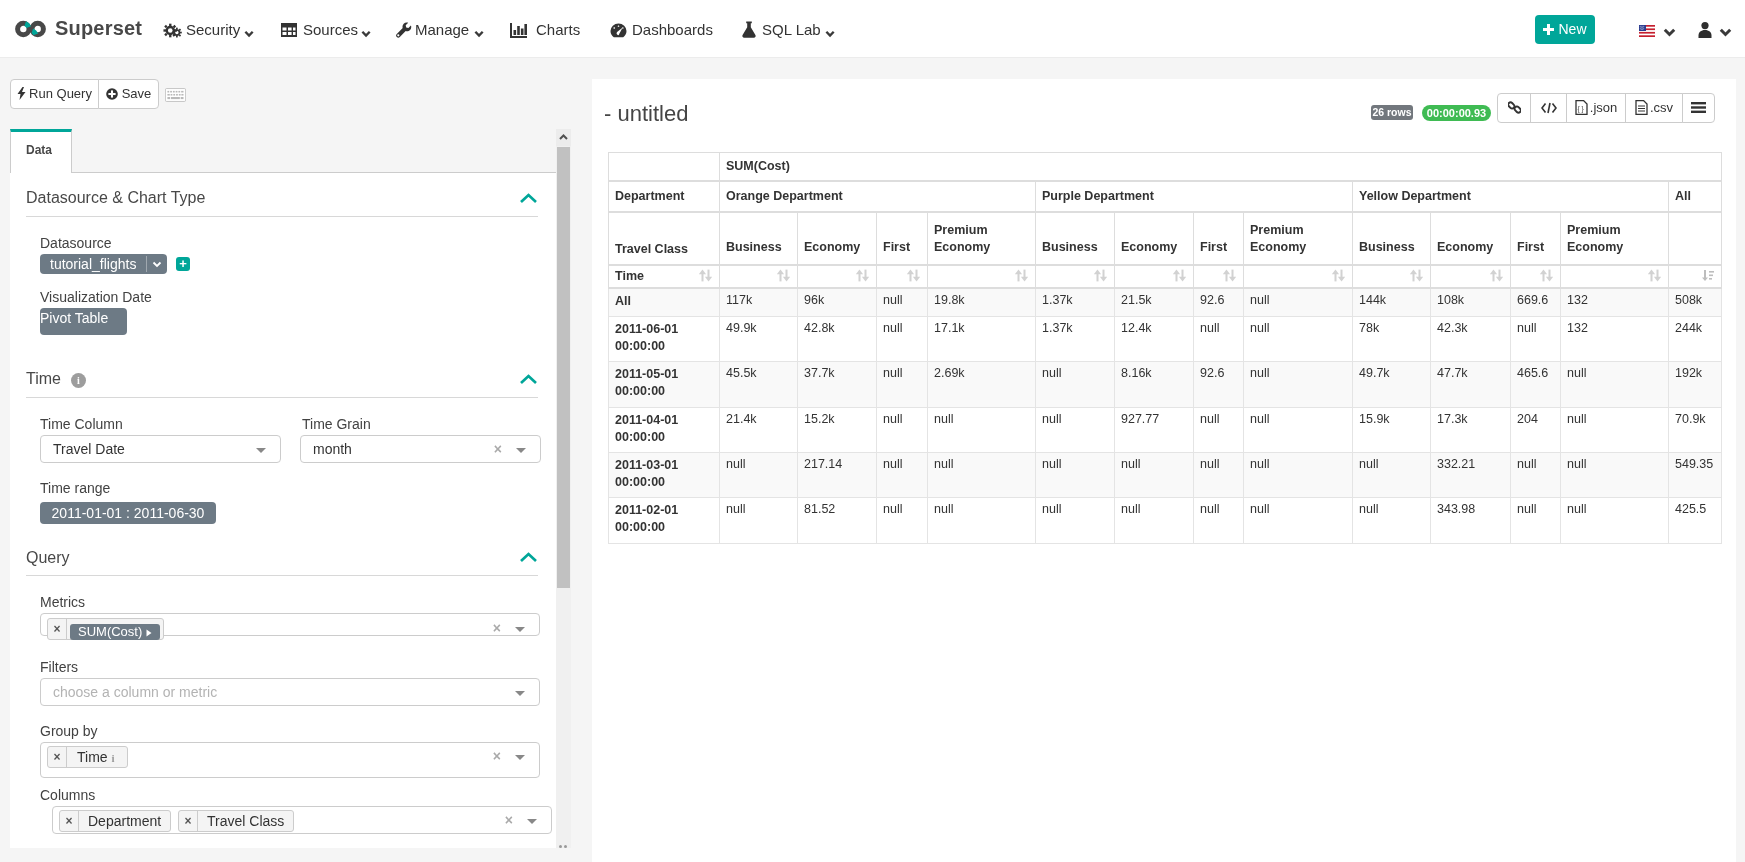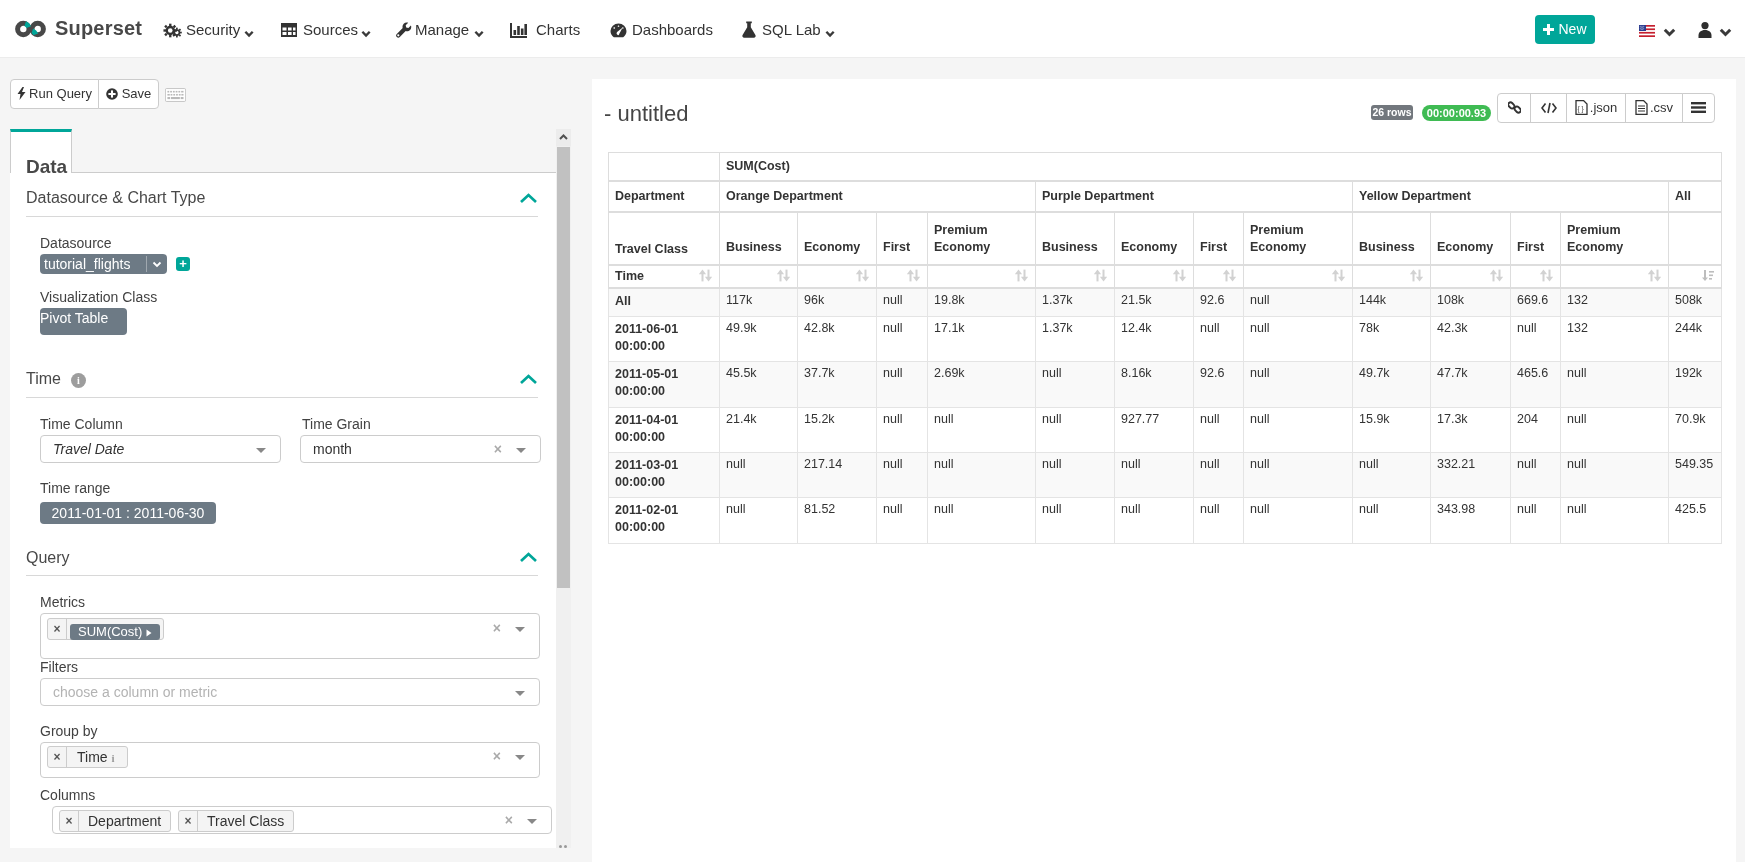--- a/index.html
+++ b/index.html
@@ -9,21 +9,21 @@
 .nav { position:absolute; top:0; left:0; width:1745px; height:58px; background:#fff; border-bottom:1px solid #ececec; }
 .navitem { position:absolute; font-size:15px; color:#333; white-space:nowrap; }
 .brand { position:absolute; left:55px; top:17px; font-size:20px; font-weight:bold; color:#484848; letter-spacing:0.2px; }
 .newbtn { position:absolute; left:1535px; top:15px; width:60px; height:29px; background:#00A699; border-radius:4px; color:#fff; font-size:14px; text-align:center; line-height:29px; }
 
 .btngrp { position:absolute; left:10px; top:79px; height:30px; }
 .btn { display:inline-block; vertical-align:top; height:30px; background:#fff; border:1px solid #ccc; color:#333; font-size:13px; line-height:28px; text-align:center; margin-left:-1px; }
 .btn:first-child { border-radius:4px 0 0 4px; margin-left:0; }
 .btn.last { border-radius:0 4px 4px 0; }
 .tab { position:absolute; left:10px; top:129px; width:62px; height:44px; background:#fff; border-top:3px solid #00A699; border-left:1px solid #ccc; border-right:1px solid #ccc; }
-.tab span { position:absolute; left:15px; top:24px; font-size:19px; font-weight:bold; color:#484848; }
+.tab span { position:absolute; left:15px; top:11px; font-size:12px; font-weight:bold; color:#484848; }
 .tabline { position:absolute; left:72px; top:172px; width:484px; height:1px; background:#ccc; }
 .panel { position:absolute; left:10px; top:173px; width:546px; height:675px; background:#fff; }
 .sbtrack { position:absolute; left:556px; top:129px; width:15px; height:719px; background:#f0f0f0; }
 .sbbtn { position:absolute; left:556px; top:129px; width:15px; height:17px; background:#ececec; }
 .sbthumb { position:absolute; left:557px; top:147px; width:13px; height:441px; background:#c1c1c1; }
 .sec-h { position:absolute; font-size:16px; color:#484848; }
 .hr { position:absolute; height:1px; background:#d8d8d8; width:512px; left:26px; }
 .lbl { position:absolute; font-size:14px; color:#424242; }
 .gbtn { position:absolute; background:#6d7a85; border-radius:4px; color:#fff; font-size:14px; }
 .sel { position:absolute; background:#fff; border:1px solid #ccc; border-radius:4px; }
@@ -201,54 +201,54 @@
 <div class="sbthumb"></div>
 <div class="abs" style="left:559px; top:845px; width:3px; height:3px; background:#999; border-radius:50%;"></div>
 <div class="abs" style="left:564px; top:845px; width:3px; height:3px; background:#999; border-radius:50%;"></div>
 
 <div class="sec-h" style="left:26px; top:189px;">Datasource &amp; Chart Type</div>
 <svg class="abs" style="left:519px; top:193px;" width="19" height="11" viewBox="0 0 19 11">
     <path d="M2 9 L9.5 2 L17 9" fill="none" stroke="#00A699" stroke-width="2.7"></path>
   </svg>
 <div class="hr" style="top:216px;"></div>
 <div class="lbl" style="left:40px; top:235px;">Datasource</div>
-<div class="gbtn" style="left:40px; top:254px; width:127px; height:20px; line-height:20px; padding-left:4px;">tutorial_flights<span style="position:absolute; right:20px; top:2px; bottom:2px; width:1px; background:rgba(255,255,255,0.35);"></span><svg style="position:absolute; right:5px; top:7px;" width="10" height="7" viewBox="0 0 10 7">
+<div class="gbtn" style="left:40px; top:254px; width:127px; height:20px; line-height:20px; padding-left:10px;">tutorial_flights<span style="position:absolute; right:20px; top:2px; bottom:2px; width:1px; background:rgba(255,255,255,0.35);"></span><svg style="position:absolute; right:5px; top:7px;" width="10" height="7" viewBox="0 0 10 7">
       <path d="M1.5 1.5 L5 5 L8.5 1.5" fill="none" stroke="#fff" stroke-width="1.8"></path>
     </svg></div>
 <div class="abs" style="left:176px; top:257px; width:14px; height:14px; background:#00A699; border-radius:3px; color:#fff; font-size:13px; font-weight:bold; text-align:center; line-height:14px;">+</div>
-<div class="lbl" style="left:40px; top:289px;">Visualization Class</div>
+<div class="lbl" style="left:40px; top:289px;">Visualization Date</div>
 <div class="gbtn" style="left:40px; top:308px; width:87px; height:27px; line-height:21px; ">Pivot Table</div>
 
 <div class="sec-h" style="left:26px; top:370px;">Time</div>
 <div class="abs" style="left:71px; top:373px; width:15px; height:15px; background:#9d9d9d; border-radius:50%; color:#fff; font-size:10px; font-weight:bold; text-align:center; line-height:15px; font-family:'Liberation Serif',serif;">i</div>
 <svg class="abs" style="left:519px; top:374px;" width="19" height="11" viewBox="0 0 19 11">
     <path d="M2 9 L9.5 2 L17 9" fill="none" stroke="#00A699" stroke-width="2.7"></path>
   </svg>
 <div class="hr" style="top:397px;"></div>
 <div class="lbl" style="left:40px; top:416px;">Time Column</div>
 <div class="lbl" style="left:302px; top:416px;">Time Grain</div>
-<div class="sel" style="left:40px; top:435px; width:241px; height:28px;font-style:italic;">
+<div class="sel" style="left:40px; top:435px; width:241px; height:28px;">
     <span class="txt">Travel Date</span>
     <span class="caret-d" style="right:14px; top:12px;"></span>
   </div>
 <div class="sel" style="left:300px; top:435px; width:241px; height:28px;">
     <span class="txt">month</span>
     <span class="xg" style="right:38px; top:5px;">×</span>
     <span class="caret-d" style="right:14px; top:12px;"></span>
   </div>
 <div class="lbl" style="left:40px; top:480px;">Time range</div>
 <div class="gbtn" style="left:40px; top:502px; width:176px; height:22px; line-height:22px; text-align:center;">2011-01-01 : 2011-06-30</div>
 
 <div class="sec-h" style="left:26px; top:549px;">Query</div>
 <svg class="abs" style="left:519px; top:552px;" width="19" height="11" viewBox="0 0 19 11">
     <path d="M2 9 L9.5 2 L17 9" fill="none" stroke="#00A699" stroke-width="2.7"></path>
   </svg>
 <div class="hr" style="top:575px;"></div>
 <div class="lbl" style="left:40px; top:594px;">Metrics</div>
-<div class="sel" style="left:40px; top:613px; width:500px; height:46px;">
+<div class="sel" style="left:40px; top:613px; width:500px; height:23px;">
   <div class="token" style="left:6px; top:4px;"><span class="x">×</span><span class="tlabel" style="padding:2px 3px;"><span style="display:inline-block;background:#6d7a85;border-radius:3px;color:#fff;padding:0 8px;line-height:16px;font-size:13px;">SUM(Cost) <svg width="6" height="8" viewBox="0 0 6 8" style="vertical-align:-1px;">
             <path d="M0.5 0.5 L5.5 4 L0.5 7.5 Z" fill="#fff"></path>
           </svg></span></span></div>
   <span class="xg" style="right:38px; top:6px;">×</span>
     <span class="caret-d" style="right:14px; top:13px;"></span>
 </div>
 <div class="lbl" style="left:40px; top:659px;">Filters</div>
 <div class="sel" style="left:40px; top:678px; width:500px; height:28px;">
     <span class="txt ph">choose a column or metric</span>
     <span class="caret-d" style="right:14px; top:12px;"></span>

